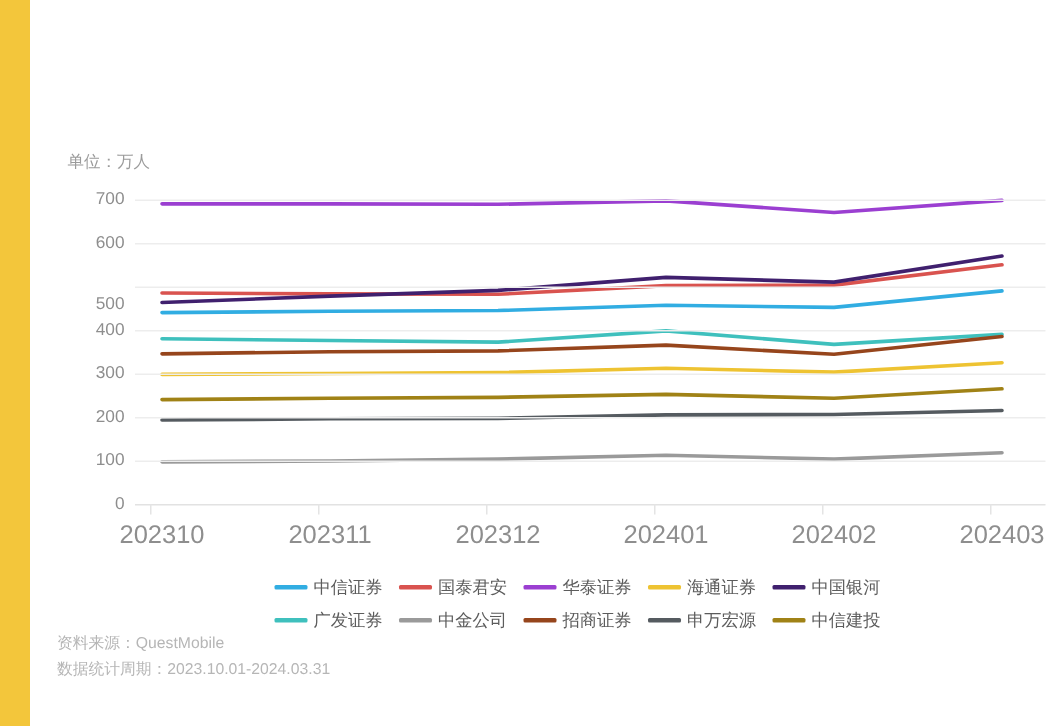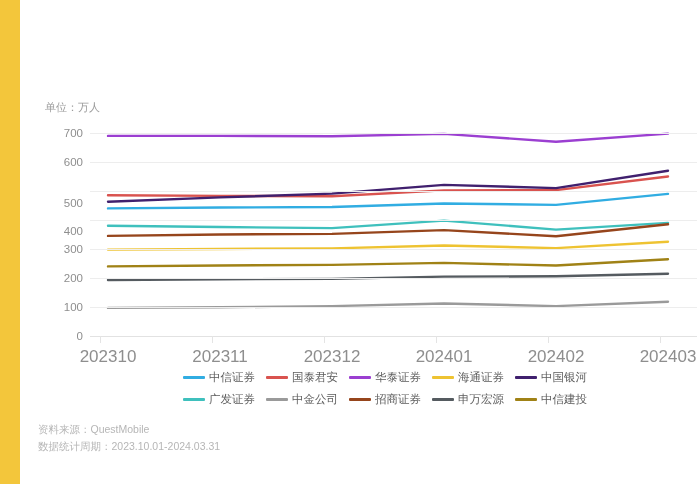--- a/index.html
+++ b/index.html
@@ -106,21 +106,21 @@
   }
   svg.lines {
     position: absolute;
     left: 0; top: 0;
     overflow: visible;
   }
   
   .legend {
     position: absolute;
     left: 150px;
-    top: 366px;
+    top: 380px;
     width: 470px;
   }
   .legend-row {
     display: flex;
     justify-content: center;
     align-items: center;
     height: 22px;
     gap: 11px;
   }
   .legend-item {
@@ -178,21 +178,21 @@
         </svg>
     <div class="gridline axis0" style="top: 203px;"></div>
         <div class="ylabel" style="top: 203px;">0</div>
         <div class="gridline" style="top: 174px;"></div>
         <div class="ylabel" style="top: 174px;">100</div>
         <div class="gridline" style="top: 145px;"></div>
         <div class="ylabel" style="top: 145px;">200</div>
         <div class="gridline" style="top: 116px;"></div>
         <div class="ylabel" style="top: 116px;">300</div>
         <div class="gridline" style="top: 87px;"></div>
-        <div class="ylabel" style="top: 98px;">400</div>
+        <div class="ylabel" style="top: 87px;">400</div>
         <div class="gridline" style="top: 58px;"></div>
         <div class="ylabel" style="top: 70px;">500</div>
         <div class="gridline" style="top: 29px;"></div>
         <div class="ylabel" style="top: 29px;">600</div>
         <div class="gridline" style="top: 0px;"></div>
         <div class="ylabel" style="top: 0px;">700</div>
         <div class="xtick" style="left: 10px; top: 203px;"></div>
         <div class="xlabel" style="left: 18px; top: 214px;">202310</div>
         <div class="xtick" style="left: 122px; top: 203px;"></div>
         <div class="xlabel" style="left: 130px; top: 214px;">202311</div>

